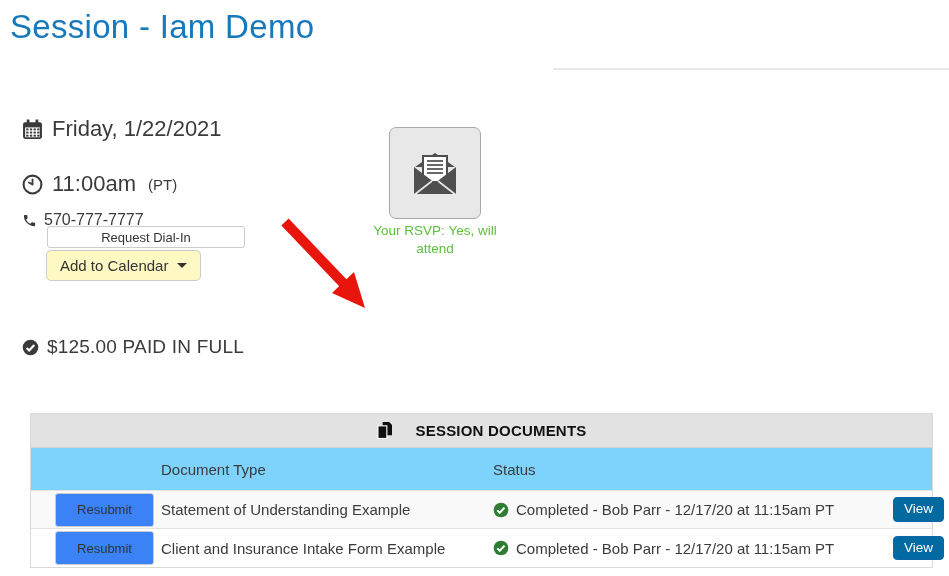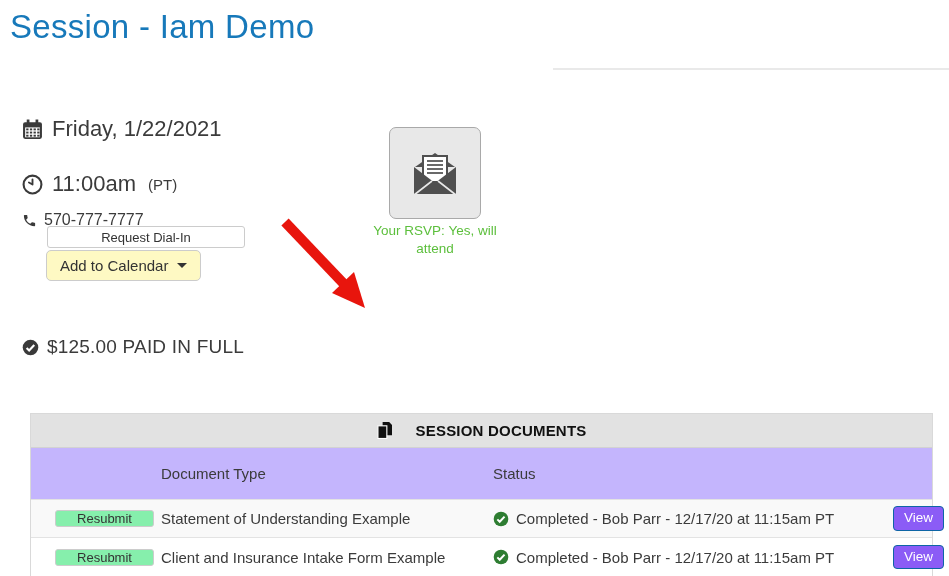--- a/index.html
+++ b/index.html
@@ -67,34 +67,34 @@
   .doc-table {
     position: absolute; left: 30px; top: 413px; width: 903px;
     border: 1px solid #d9d9d9; background: #fff; font-size: 15px;
   }
   .doc-header {
     height: 34px; background: #e2e2e2; border-bottom: 1px solid #d2d2d2;
     display: flex; align-items: center; justify-content: center; gap: 24px;
     font-weight: bold; font-size: 15px; color: #101010; letter-spacing:.2px;
   }
   .doc-cols, .doc-row { display: flex; align-items: center; }
-  .doc-cols { height: 52px; border-bottom: 1px solid #e3e3e3; background:#c4b5fd; }
+  .doc-cols { height: 43px; border-bottom: 1px solid #e3e3e3; background:#7dd3fc; }
   .doc-row  { height: 38px; border-bottom: 1px solid #e3e3e3; }
   .doc-row:last-child { border-bottom: none; }
   .doc-row.odd { background: #f9f9f9; }
   .cell-action { width: 130px; padding-left: 1px; display: flex; }
   .cell-type   { width: 332px; }
   .cell-status { flex: 1; display: flex; align-items: center; gap: 7px; }
   .cell-view   { width: 62px; display: flex; }
   .btn-resubmit {
-    width: 99px; height: 17px; background: #86efac; border: 1px solid #ccc;
+    width: 99px; height: 34px; background: #3b82f6; border: 1px solid #ccc;
     border-radius: 3px; font-size: 13px; color: #333; line-height: 1;
   }
   .btn-view {
-    background: #8b5cf6; color: #fff; border: 1px solid #0d65a5;
+    background: #0369a1; color: #fff; border: 1px solid #0d65a5;
     border-radius: 4px; font-size: 13.5px; padding: 4px 10px; line-height: 1.1;
   }
 </style>
 </head>
 <body>
 
 <div class="page">
 
   <h1 class="page-title">Session - Iam Demo</h1>
   <div class="top-divider"></div>

